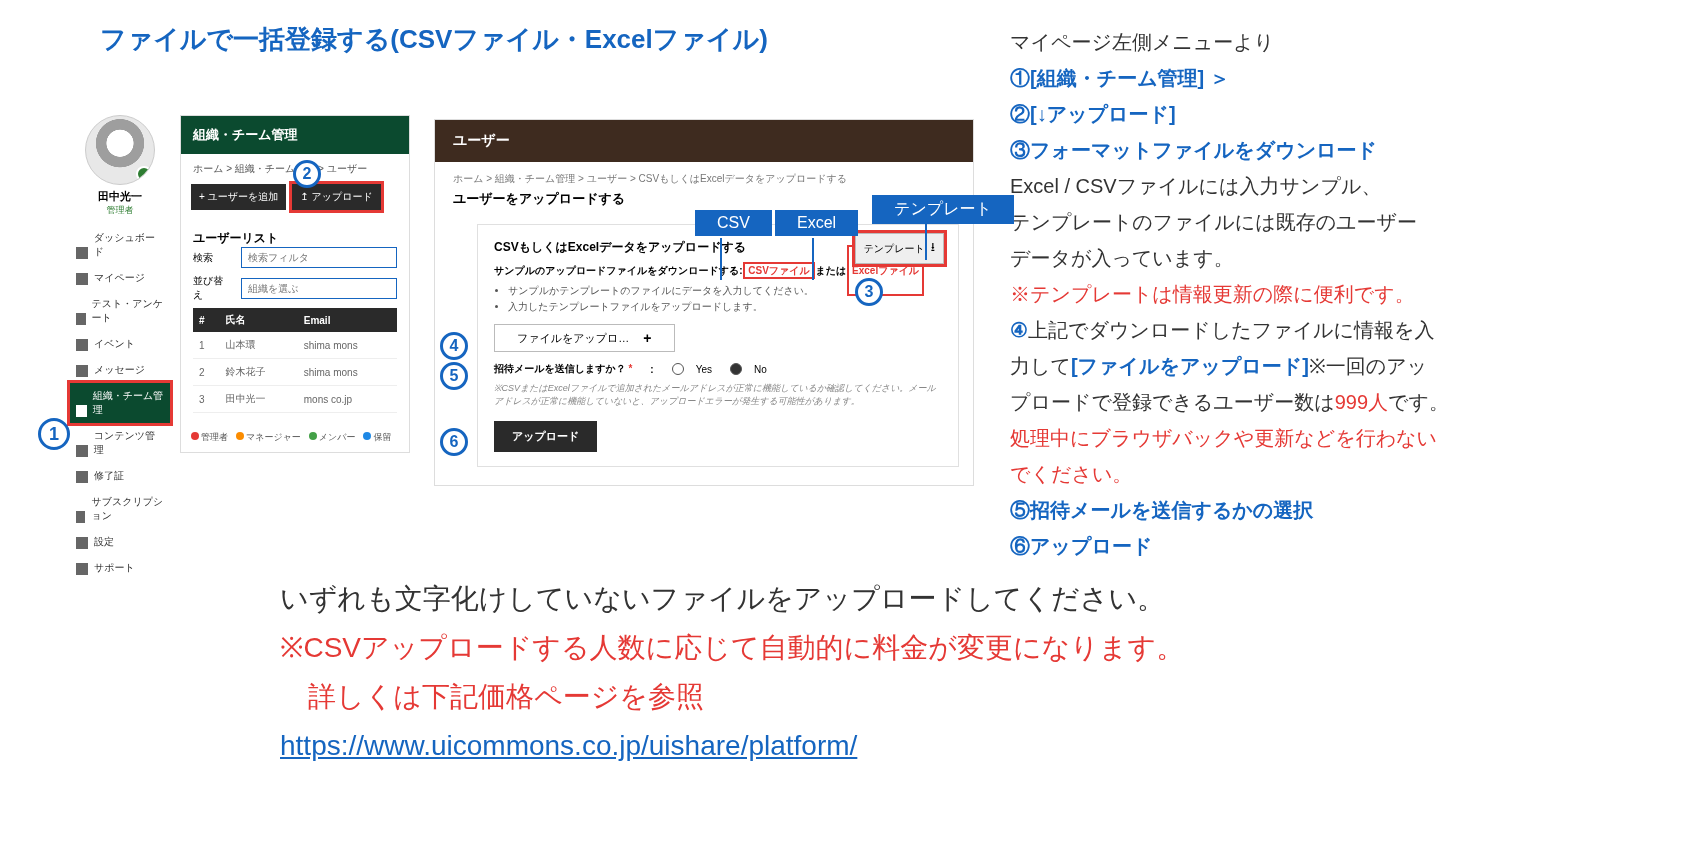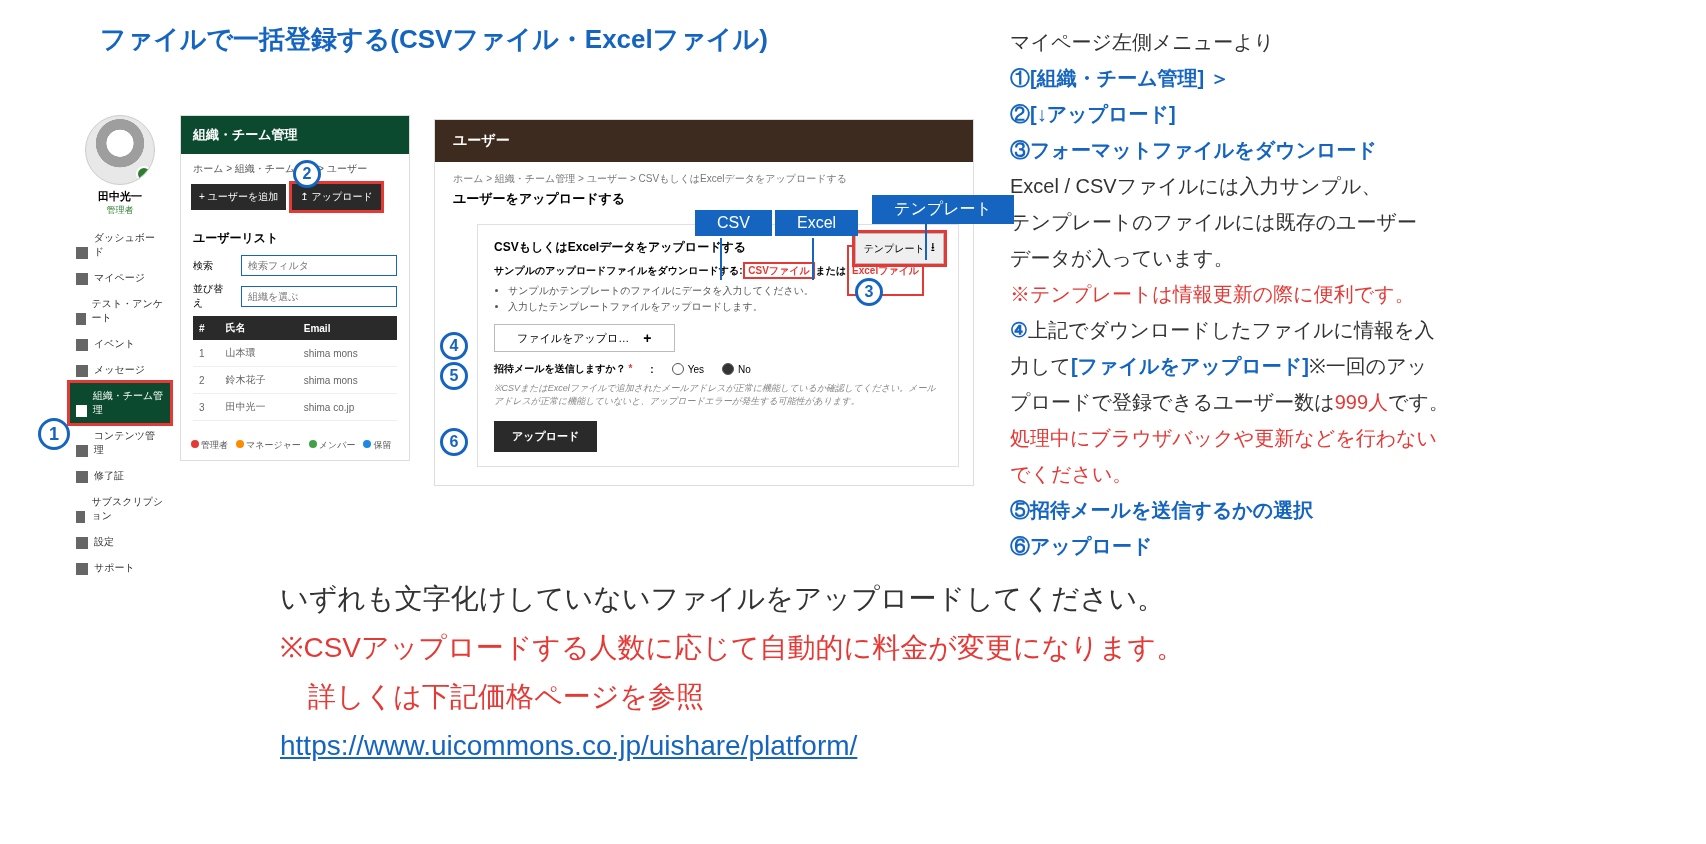--- a/index.html
+++ b/index.html
@@ -26,21 +26,21 @@
   .side-item.active .side-ic { background:#fff; }
 
   
   .app-shot-left { position:absolute; left:180px; top:115px; width:230px; border:1px solid #ddd; }
   .green-header { background:#0b4a2f; color:#fff; padding:10px 12px; font-size:13px; font-weight:bold; }
   .crumbs1 { font-size:10px; color:#555; padding:8px 12px 4px; }
   .btn-row { display:flex; gap:6px; padding:4px 10px 10px; align-items:center; }
   .btn-dark { background:#2a2a2a; color:#fff; font-size:10px; padding:6px 8px; border:none; display:flex; align-items:center; gap:3px; }
   .btn-upload { outline:3px solid #e53935; white-space:nowrap; }
   .list-box { background:#fff; padding:10px 12px; }
-  .list-title { font-size:12px; font-weight:bold; margin-bottom:8px; }
+  .list-title { font-size:12px; font-weight:bold; }
   .form-row { display:flex; align-items:center; gap:8px; margin-bottom:6px; }
   .form-label { font-size:10px; width:40px; }
   .form-input { flex:1; border:1px solid #1565c0; padding:4px 6px; font-size:10px; color:#999; }
   .tbl { width:100%; font-size:10px; border-collapse:collapse; }
   .tbl th { background:#2a2a2a; color:#fff; text-align:left; padding:5px 6px; }
   .tbl td { padding:6px; border-bottom:1px solid #eee; color:#666; }
   .legend { display:flex; gap:8px; font-size:9px; padding:8px 10px; color:#555; flex-wrap:wrap; white-space:nowrap; }
   .dot { width:8px; height:8px; border-radius:50%; display:inline-block; margin-right:2px; }
   .d-red{background:#e53935}.d-orange{background:#fb8c00}.d-green{background:#43a047}.d-blue{background:#1e88e5}
 
@@ -74,21 +74,21 @@
 
   
   .right-col { position:absolute; left:1010px; top:24px; width:660px; font-size:20px; line-height:1.8; color:#333; }
   .blue-b { color:#1565c0; font-weight:bold; }
   .red-t { color:#e53935; }
 
   
   .bottom-notes { position:absolute; left:280px; top:574px; font-size:28px; color:#333; line-height:1.75; }
   .bottom-notes a { color:#1565c0; text-decoration:underline; }
 
-  .radio { display:inline-flex; align-items:center; gap:4px; font-weight:normal; }
+  .radio { display:inline-flex; align-items:center; gap:12px; font-weight:normal; }
   .r-circ { width:12px; height:12px; border:1px solid #555; border-radius:50%; display:inline-block; }
   .r-fill { background:#333; }
 </style>
 </head>
 <body>
 
 <h1 class="page-title">ファイルで一括登録する(CSVファイル・Excelファイル)</h1>
 
 <div class="marker m1">1</div>
 <div class="marker m2 marker-sm">2</div>
@@ -183,21 +183,21 @@
           </tr>
         <tr>
             <td>2</td>
             <td>鈴木花子</td>
             <td>shima
 mons</td>
           </tr>
         <tr>
             <td>3</td>
             <td>田中光一</td>
-            <td>shima
+            <td>mons
 co.jp</td>
           </tr>
       </tbody>
     </table>
   </div>
   <div class="legend">
     <span><span class="dot d-red"></span><span>管理者</span></span>
     <span><span class="dot d-orange"></span><span>マネージャー</span></span>
     <span><span class="dot d-green"></span><span>メンバー</span></span>
     <span><span class="dot d-blue"></span><span>保留</span></span>

